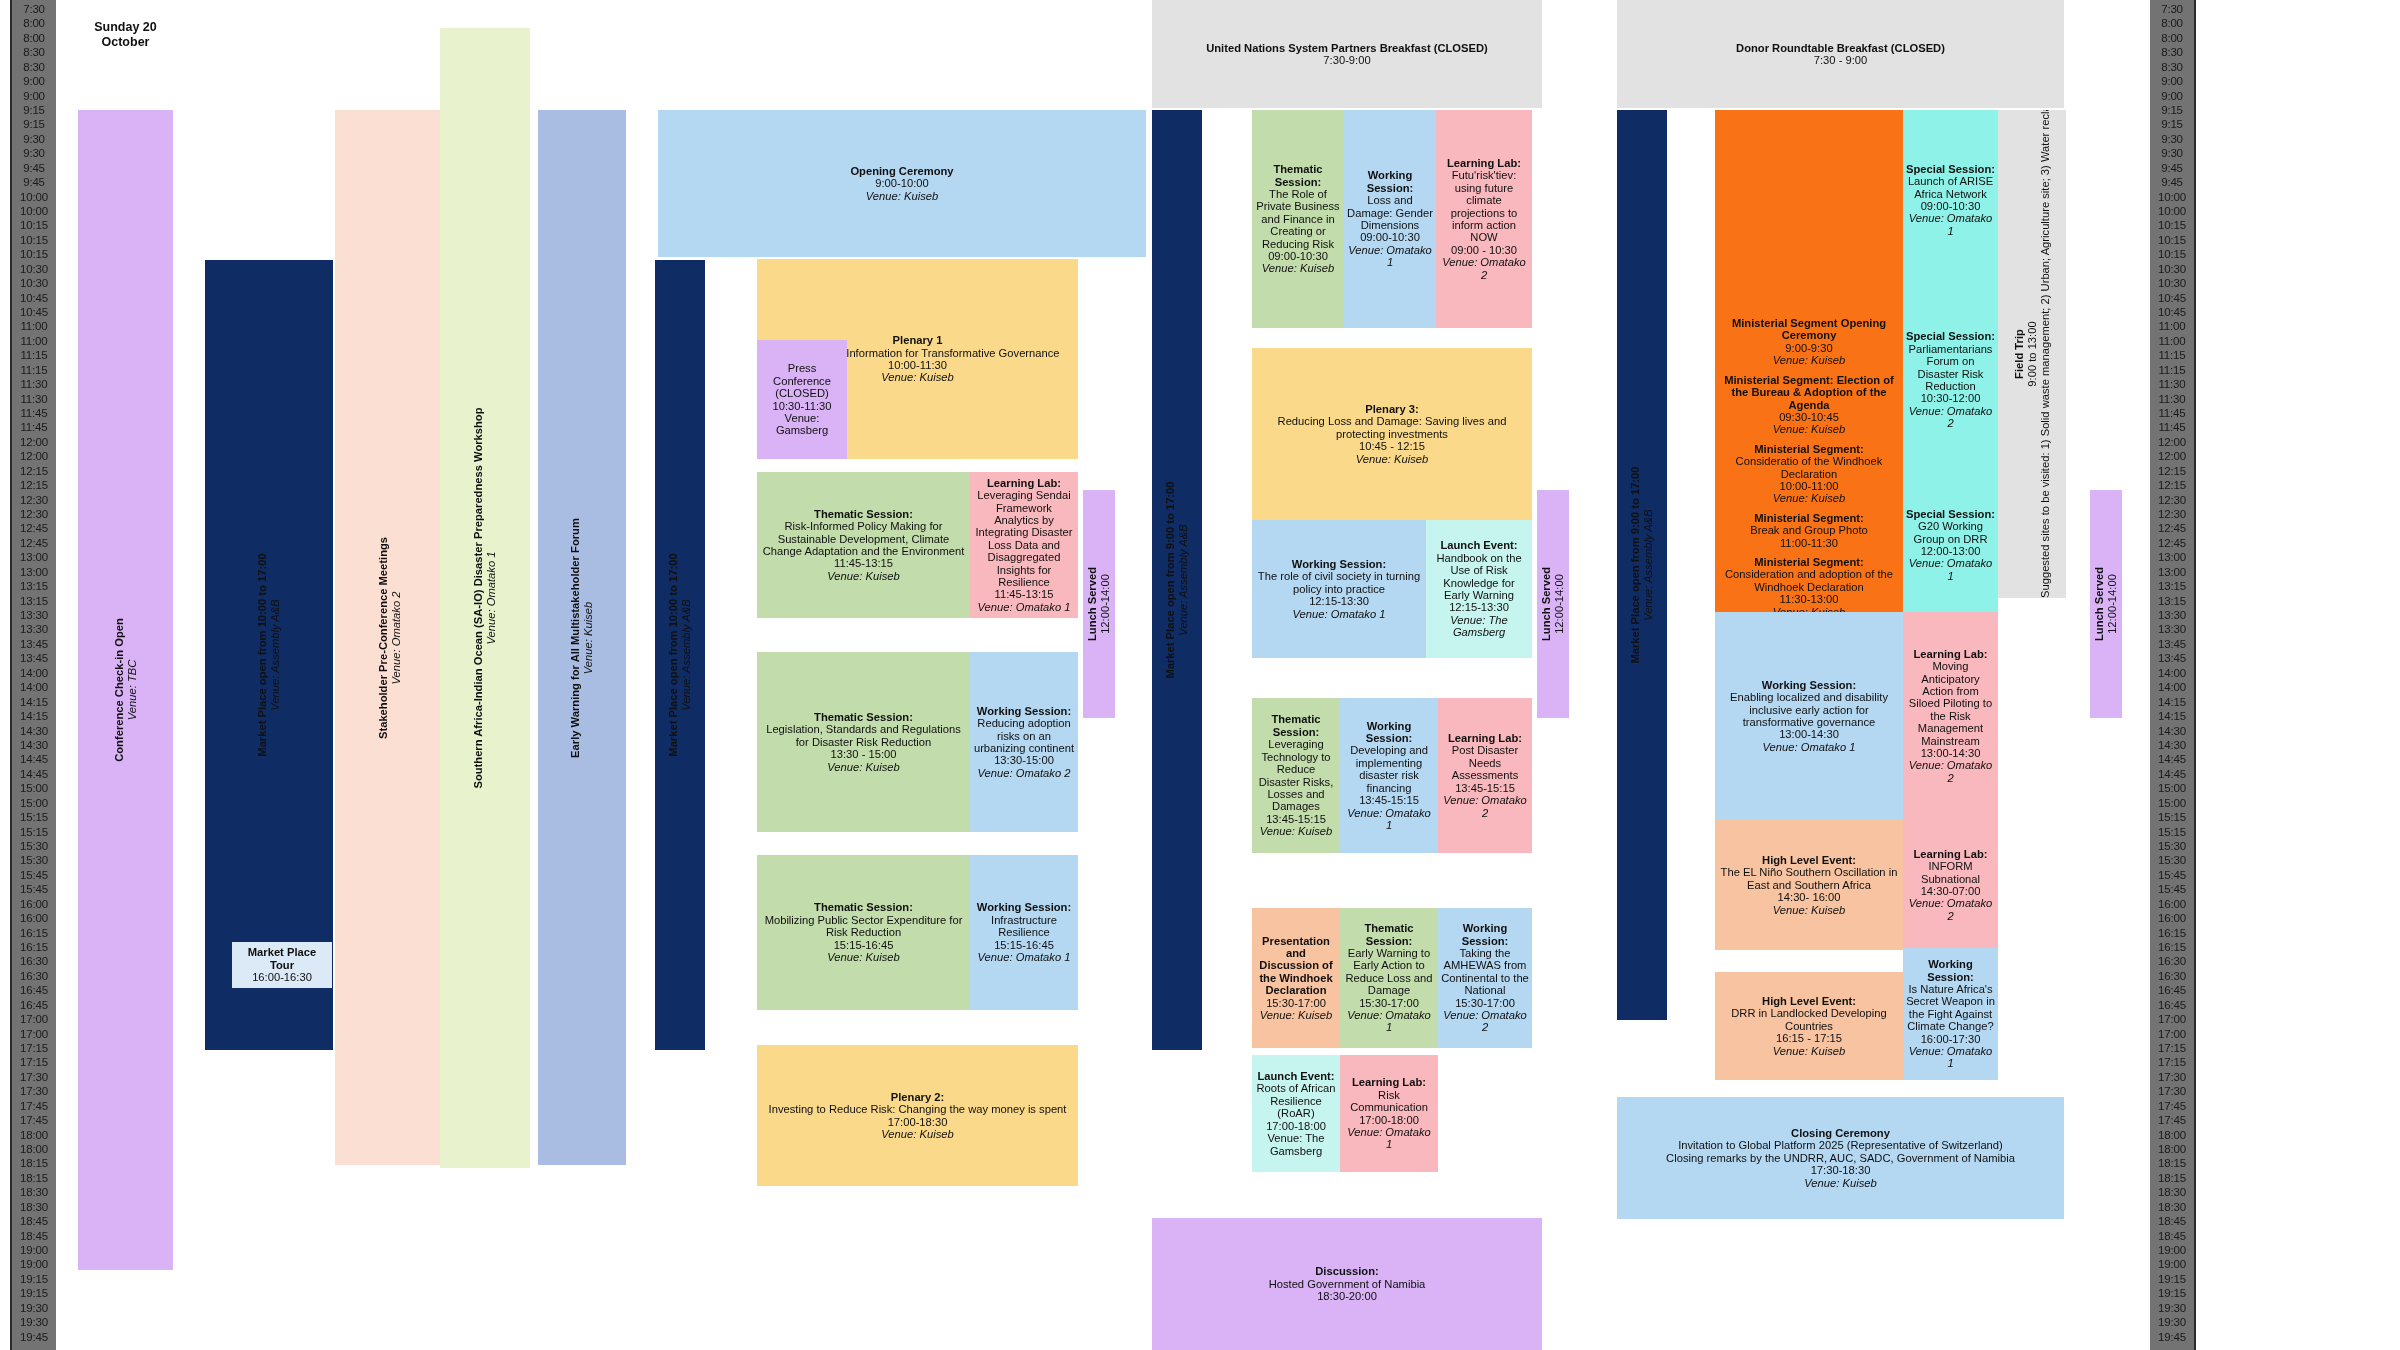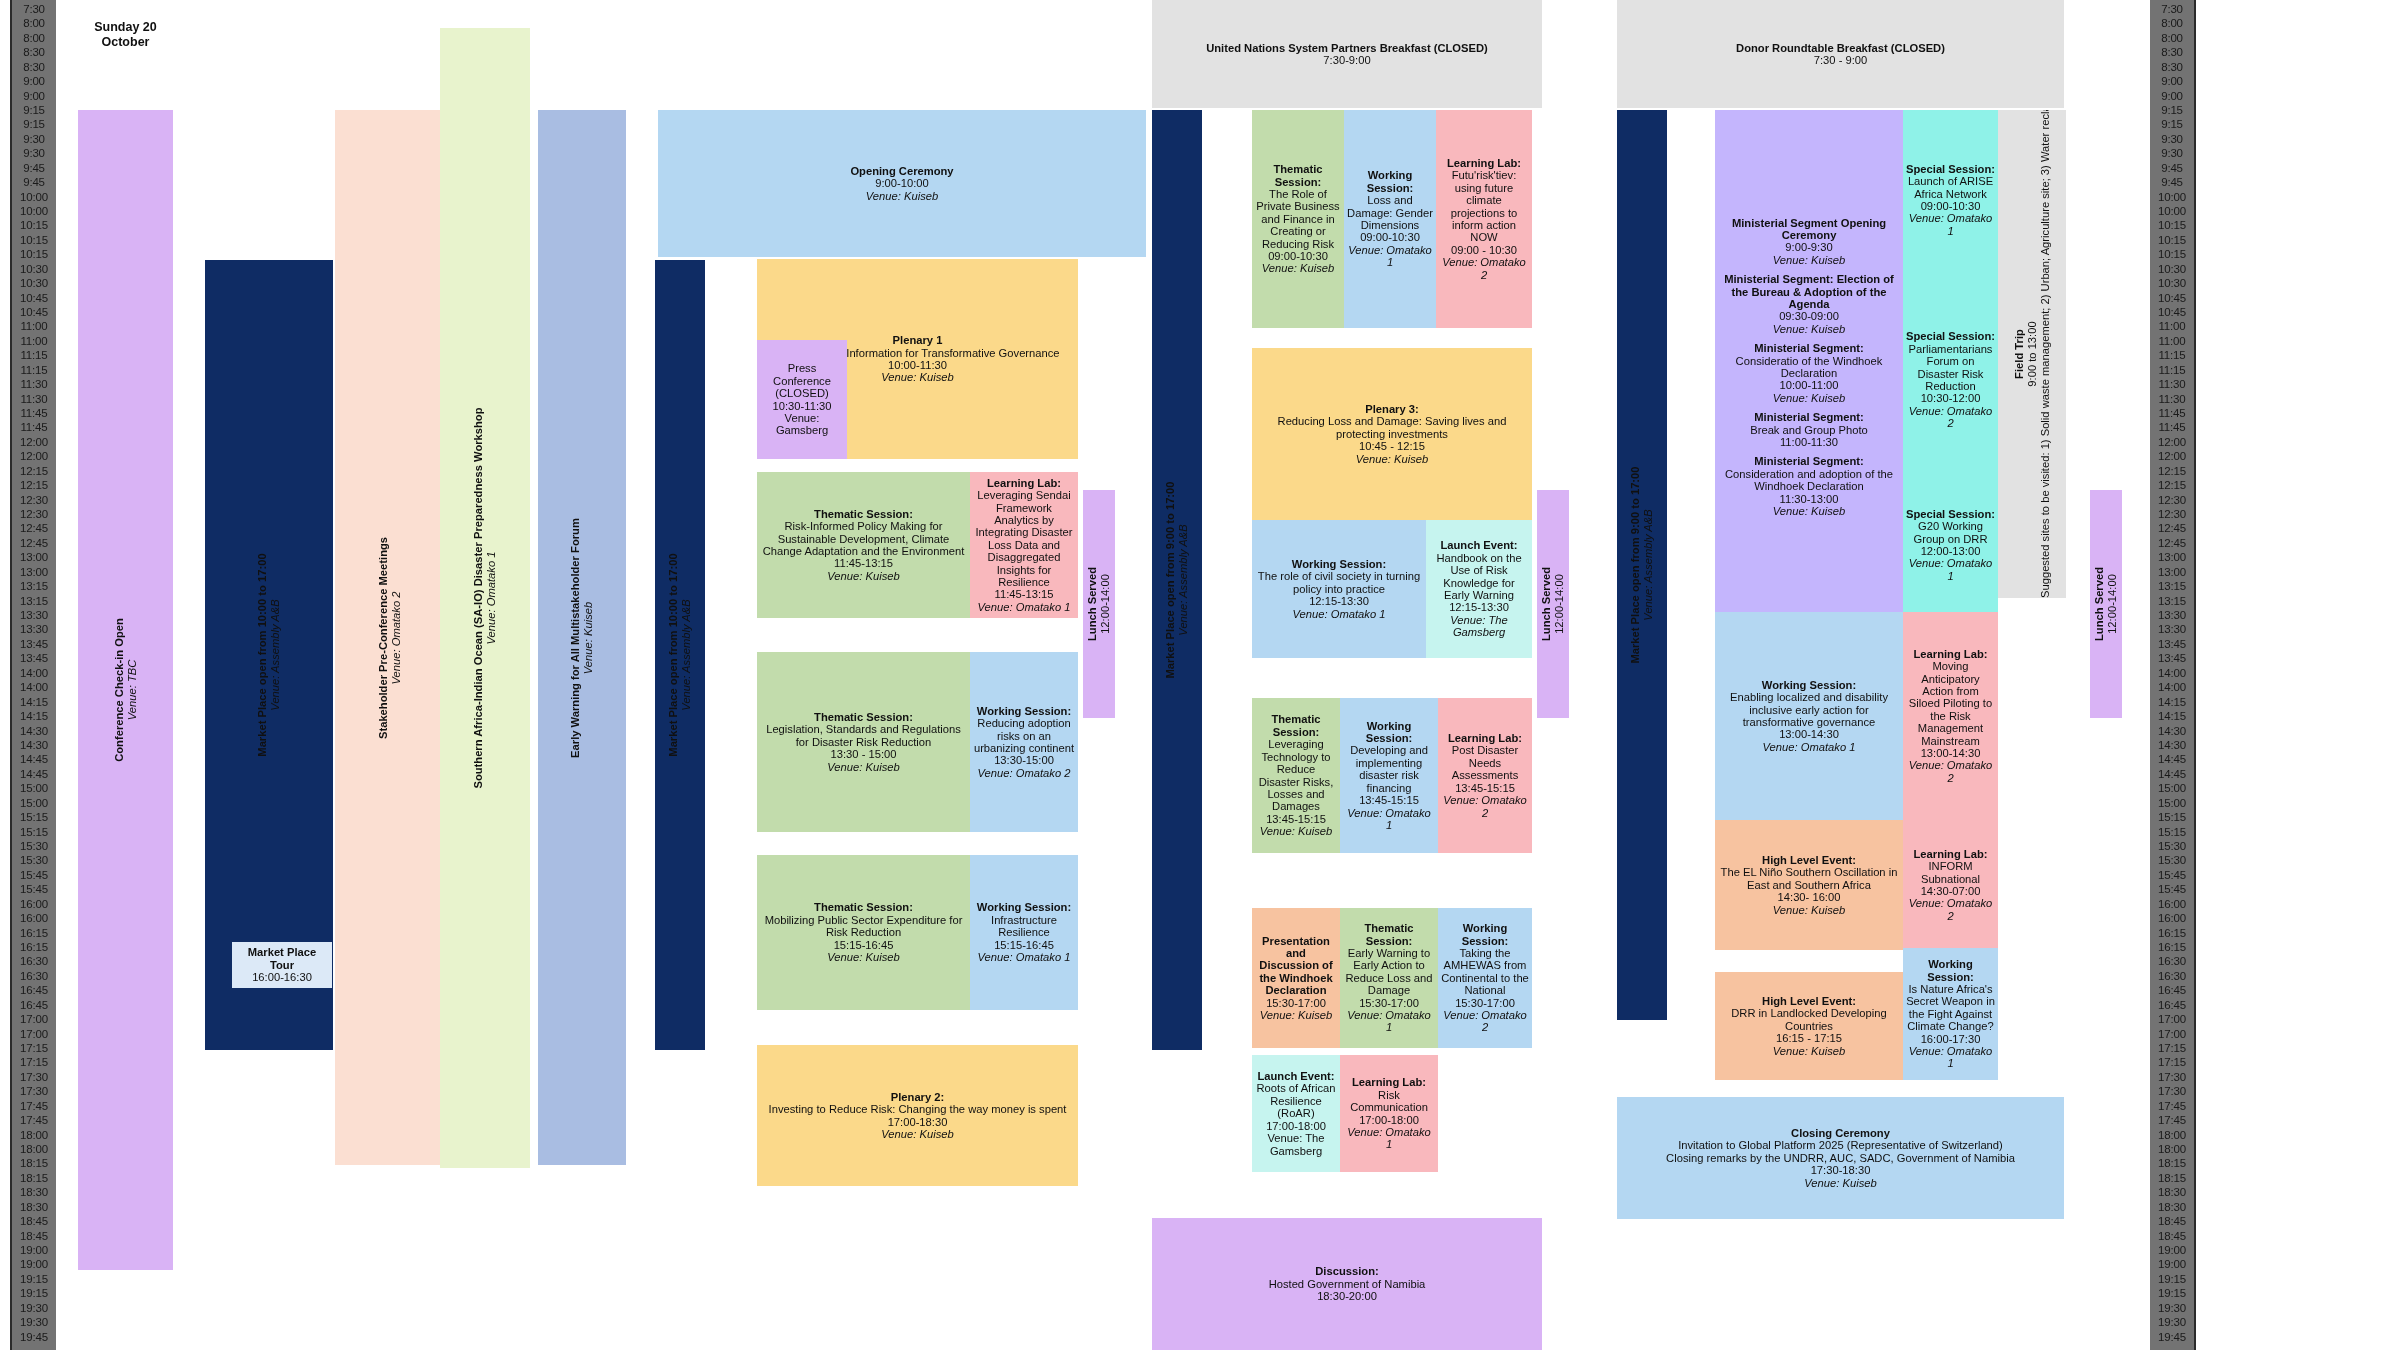--- a/index.html
+++ b/index.html
@@ -550,28 +550,28 @@
           <div style="font-weight: bold;">Donor Roundtable Breakfast (CLOSED)</div>
           <div>7:30 - 9:00</div>
         </div>
       </div>
       <div class="vblk" style="left: 1617px; top: 110px; width: 50px; height: 910px; background: rgb(15, 44, 100); color: rgb(255, 255, 255);">
         <div class="rot" style="width: 910px;">
           <div style="font-weight: bold;">Market Place open from 9:00 to 17:00</div>
           <div style="font-style: italic;">Venue: Assembly A&amp;B</div>
         </div>
       </div>
-      <div class="blk" style="left: 1715px; top: 110px; width: 188px; height: 510px; background: #c4b5fd; align-items: center; padding-top: 6px;">
+      <div class="blk" style="left: 1715px; top: 110px; width: 188px; height: 510px; background: #f97316; align-items: flex-end; padding-top: 6px;">
         <div class="in">
           <div style="font-weight: bold;">Ministerial Segment Opening Ceremony</div>
           <div>9:00-9:30</div>
           <div style="font-style: italic;">Venue: Kuiseb</div>
           <div style="height: 7px;"></div>
           <div style="font-weight: bold;">Ministerial Segment: Election of the Bureau &amp; Adoption of the Agenda</div>
-          <div>09:30-09:00</div>
+          <div>09:30-10:45</div>
           <div style="font-style: italic;">Venue: Kuiseb</div>
           <div style="height: 7px;"></div>
           <div style="font-weight: bold;">Ministerial Segment:</div>
           <div>Consideratio of the Windhoek Declaration</div>
           <div>10:00-11:00</div>
           <div style="font-style: italic;">Venue: Kuiseb</div>
           <div style="height: 7px;"></div>
           <div style="font-weight: bold;">Ministerial Segment:</div>
           <div>Break and Group Photo</div>
           <div>11:00-11:30</div>

